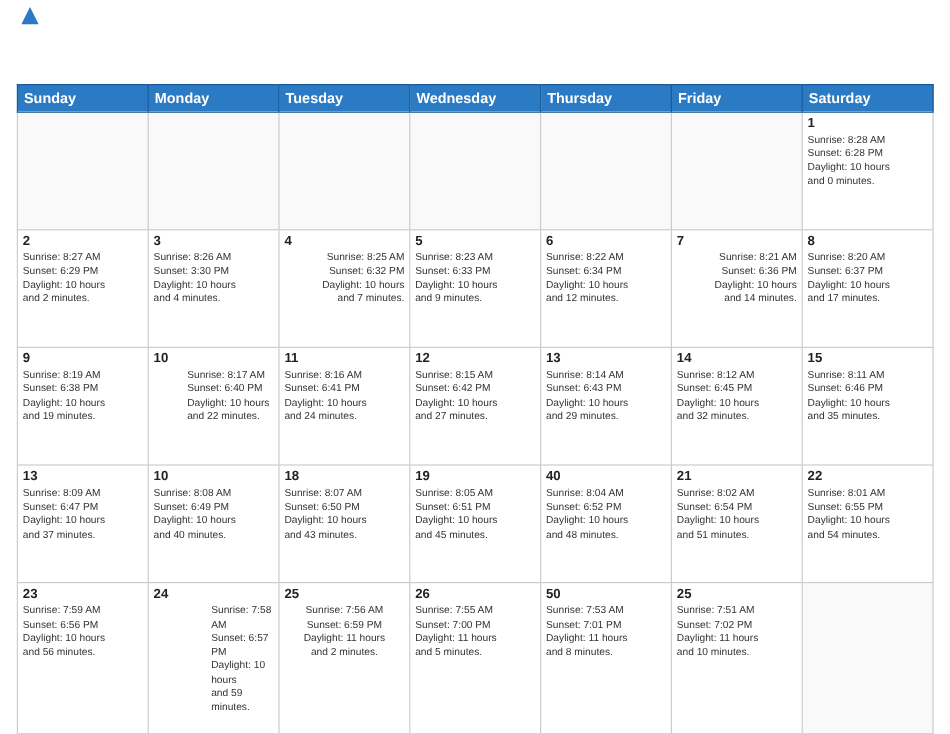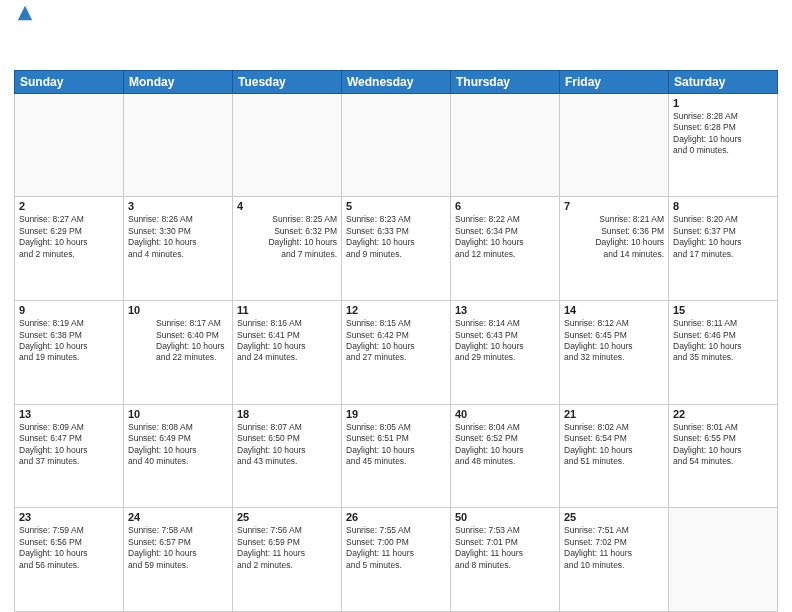--- a/index.html
+++ b/index.html
@@ -302,28 +302,28 @@
         <tr>
           <td>
             <span class="day-num">23</span>
             <div class="day-info" style="white-space: pre-line;">Sunrise: 7:59 AM
 Sunset: 6:56 PM
 Daylight: 10 hours
 and 56 minutes.</div>
           </td>
           <td>
             <span class="day-num">24</span>
-            <div class="day-info" style="white-space: pre-line;">Sunrise: 7:58 AM
+            <div class="day-info" style="white-space: pre-line; margin-left: 48px;">Sunrise: 7:58 AM
 Sunset: 6:57 PM
 Daylight: 10 hours
 and 59 minutes.</div>
           </td>
           <td>
             <span class="day-num">25</span>
-            <div class="day-info" style="white-space: pre-line;">Sunrise: 7:56 AM
+            <div class="day-info" style="white-space: pre-line; text-align: center;">Sunrise: 7:56 AM
 Sunset: 6:59 PM
 Daylight: 11 hours
 and 2 minutes.</div>
           </td>
           <td>
             <span class="day-num">26</span>
             <div class="day-info" style="white-space: pre-line;">Sunrise: 7:55 AM
 Sunset: 7:00 PM
 Daylight: 11 hours
 and 5 minutes.</div>

